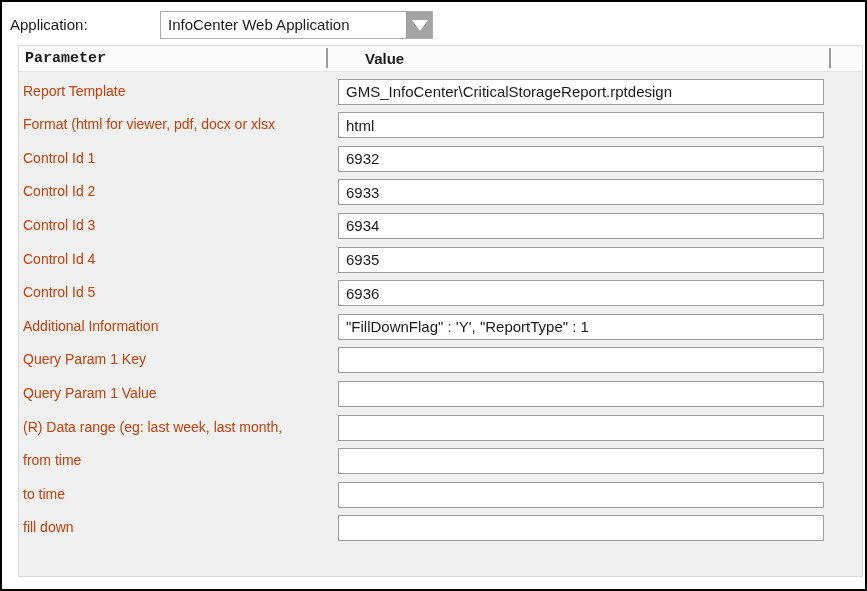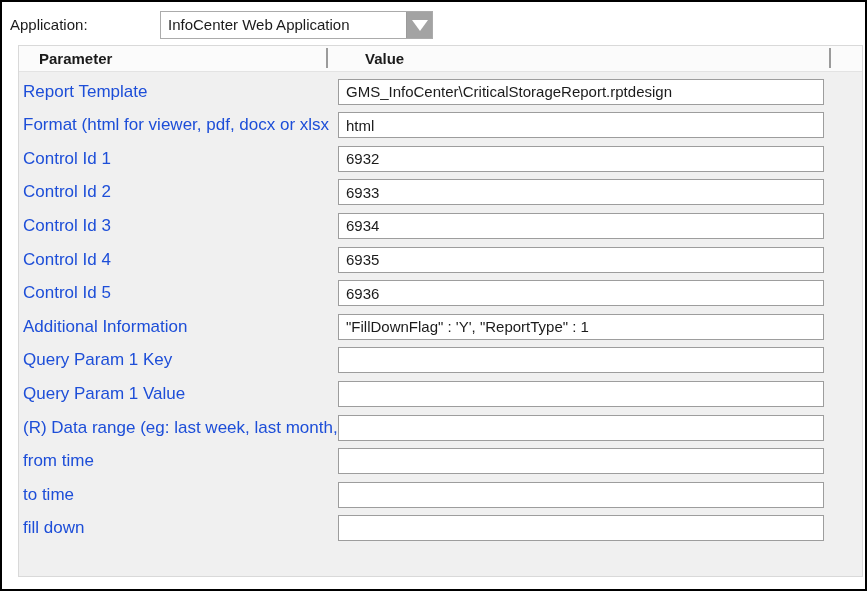--- a/index.html
+++ b/index.html
@@ -70,24 +70,25 @@
     flex-direction: column;
   }
   .panel-header {
     position: relative;
     flex: 0 0 26px;
     background: #fbfbfb;
     border-bottom: 1px solid #e3e3e3;
   }
   .hdr-param {
     position: absolute;
-    left: 20px; top: 3px;
+    left: 6px; top: 3px;
     font-size: 15px;
     font-weight: bold;
     line-height: 19px;
+    font-family: Liberation Mono, monospace;
   }
   .hdr-value {
     position: absolute;
     left: 322px; top: 3px;
     font-size: 15px;
     font-weight: bold;
     line-height: 19px;
     margin-left: 24px;
   }
   .col-split {
@@ -103,24 +104,24 @@
     background: #f0f0f0;
     overflow: hidden;
   }
   .row {
     position: relative;
     height: 33.6px;
   }
   .row-label {
     position: absolute;
     left: 4px; bottom: 5px;
-    font-size: 17px;
+    font-size: 14px;
     line-height: 19px;
     white-space: nowrap;
-    color: #1d4ed8;
+    color: #c2410c;
   }
   .row-input {
     position: absolute;
     left: 319px; bottom: 1px;
     width: 486px; height: 26px;
     border: 1px solid #9d9d9d;
     background: #ffffff;
     font-family: "Liberation Sans", "DejaVu Sans", sans-serif;
     font-size: 15px;
     color: #1b1b1b;

